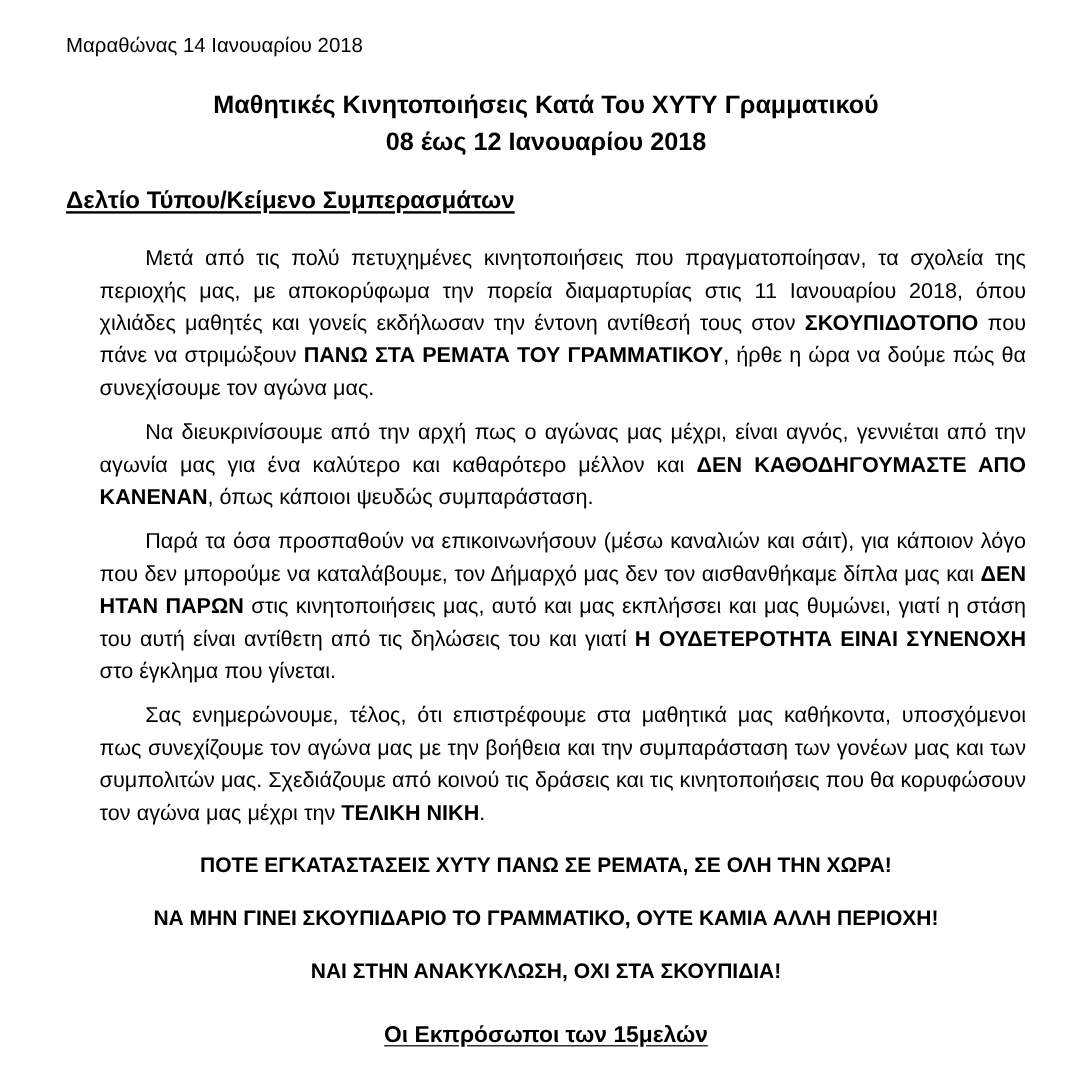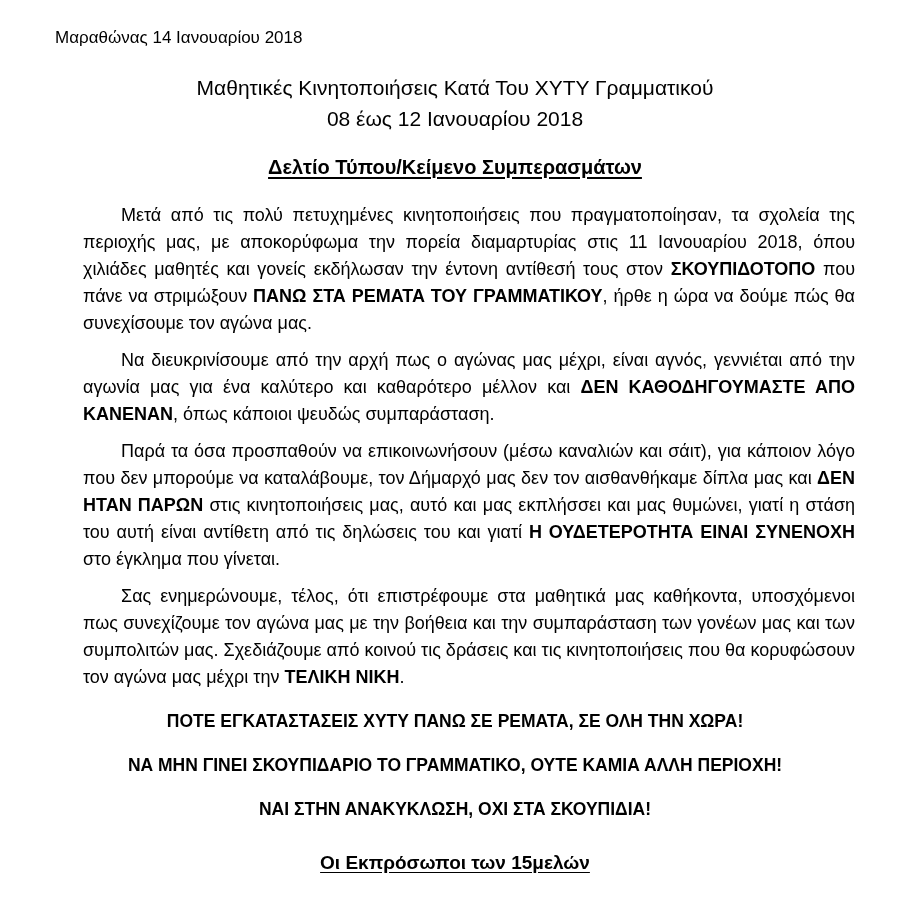--- a/index.html
+++ b/index.html
@@ -21,27 +21,27 @@
     padding: 28px 52px 0 55px;
   }
   .date-line {
     font-size: 17px;
     line-height: 20px;
     text-align: left;
   }
   .title-block {
     margin-top: 24px;
     text-align: center;
-    font-weight: normal;
+    font-weight: bold;
     font-size: 21px;
     line-height: 31px;
   }
   .subtitle {
     margin-top: 20px;
-    text-align: center;
+    text-align: left;
     font-weight: bold;
     font-size: 20px;
     line-height: 26px;
   }
   .subtitle span {
     text-decoration: underline;
     text-underline-offset: 3px;
   }
   .body-text {
     margin-top: 22px;

